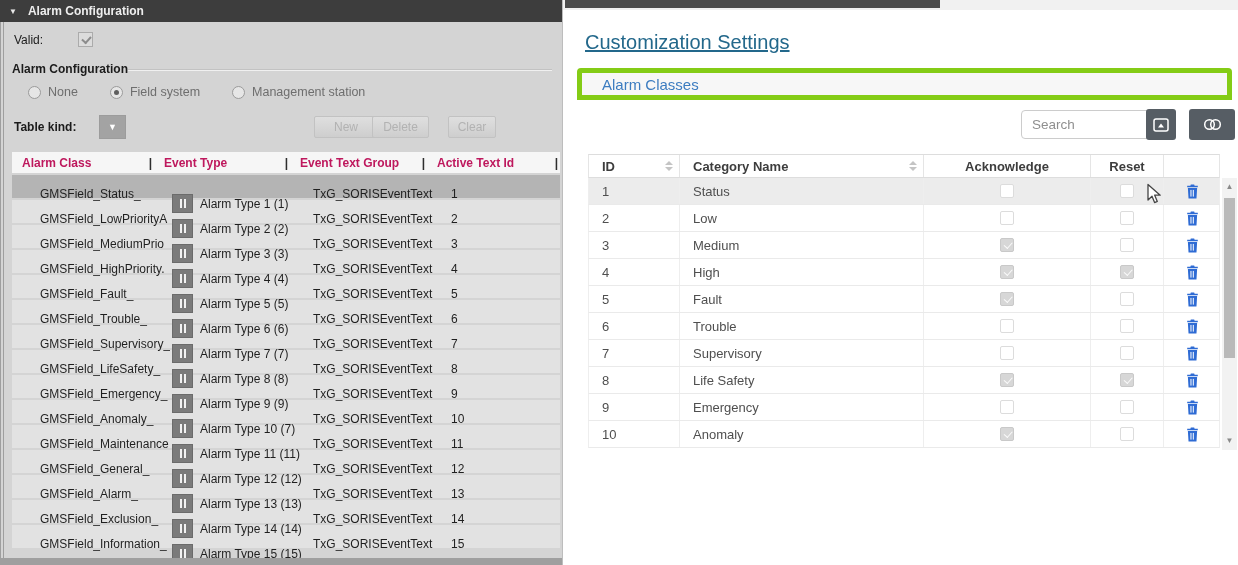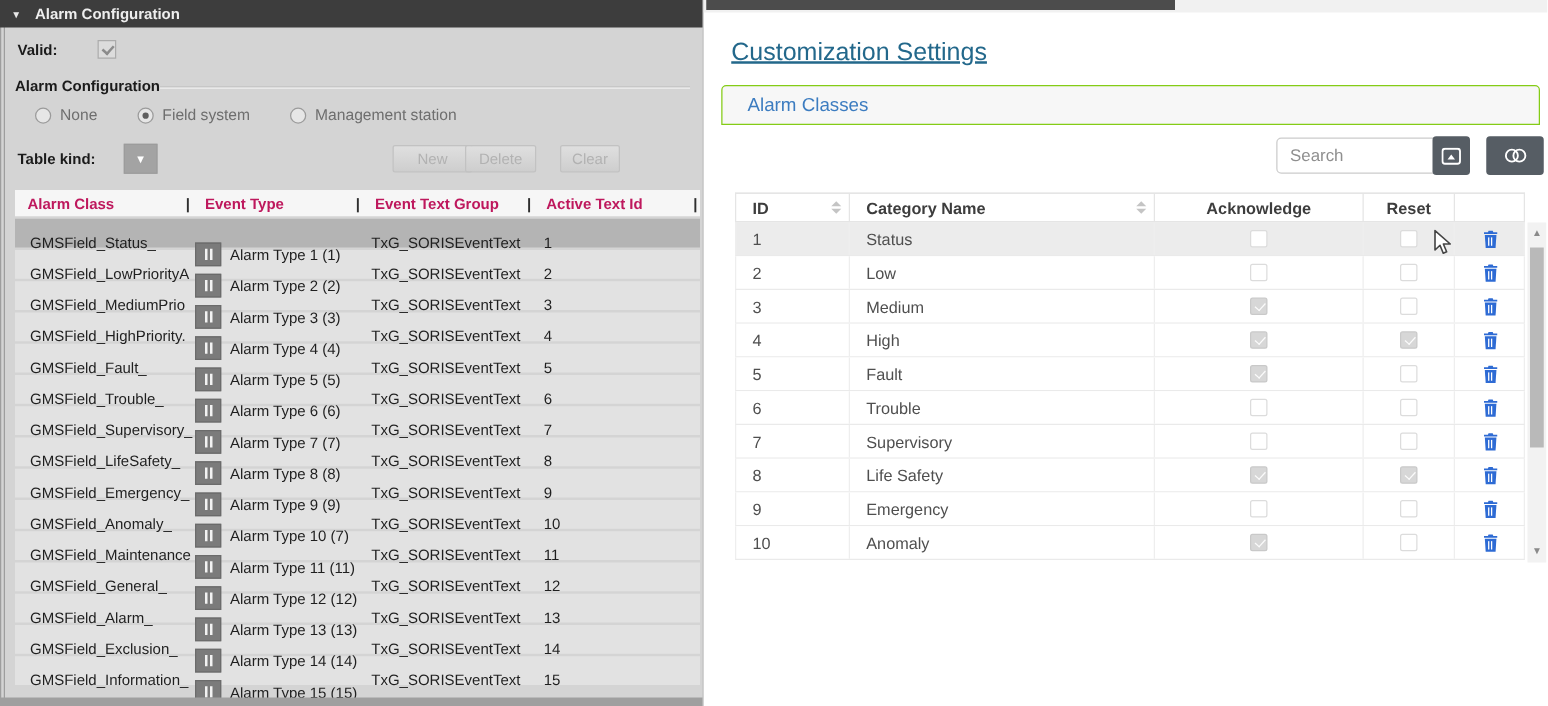--- a/index.html
+++ b/index.html
@@ -13,21 +13,21 @@
     position: absolute; left: 0; top: 0; width: 563px; height: 565px;
     background: #d4d4d4; border-left: 4px double #9e9e9e; border-right: 1px solid #bdbdbd;
   }
   .ltitle {
     position: absolute; top: 0; left: -4px; right: 0; height: 22px; background: #3d3d3d;
     color: #eeeeee; display: flex; align-items: center; gap: 11px; padding-left: 9px;
     font-size: 12px; font-weight: 600;
   }
   .tri { font-size: 8px; color: #e8e8e8; }
   .valid-row { position: absolute; top: 32px; left: 10px; display: flex; align-items: center; }
-  .valid-label { font-weight: 700; font-size: 12px; color: #1b1b1b; width: 64px; }
+  .valid-label { font-weight: 400; font-size: 12px; color: #1b1b1b; width: 64px; }
   .wchk {
     width: 15px; height: 15px; background: #dcdcdc; border: 1px solid #ababab; position: relative;
   }
   .wchk::after {
     content: ""; position: absolute; left: 3px; top: 2.5px; width: 7px; height: 4px;
     border-left: 2px solid #8c8c8c; border-bottom: 2px solid #8c8c8c; transform: rotate(-48deg);
   }
   .group-label { position: absolute; top: 62px; left: 8px; font-weight: 700; font-size: 12px; color: #1b1b1b; }
   .group-line {
     position: absolute; top: 69px; left: 124px; right: 10px; height: 2px;
@@ -68,42 +68,42 @@
     display: grid; grid-template-columns: 142px 136px 137px 1fr; height: 21px;
     background: #f6f6f6; margin-bottom: 2px;
   }
   .hc {
     position: relative; font-weight: 700; font-size: 12px; color: #be185d;
     padding-left: 10px; display: flex; align-items: center; white-space: nowrap; overflow: hidden;
   }
   .hc::after { content: "|"; position: absolute; right: 2px; font-weight: 700; color: #2e2e2e; }
   .lrow {
     display: grid; grid-template-columns: 142px 136px 137px 1fr; height: 23px;
-    background: #e2e2e2; margin-bottom: 2px; align-items: center; font-size: 12px; color: #1f1f1f;
+    background: #e2e2e2; margin-bottom: 2px; align-items: center; font-size: 12px; color: #1f1f1f; padding-left: 16px;
   }
   .lrow.selected { background: #b4b4b4; }
   .c-class { padding-left: 12px; white-space: nowrap; overflow: hidden; }
   .c-type { display: flex; align-items: center; gap: 7px; white-space: nowrap; margin-top: 19px; }
   .pause-btn {
     width: 21px; height: 19px; background: #7b7b7b; border: 1px solid #6b6b6b;
     display: inline-flex; align-items: center; justify-content: center; flex: 0 0 21px; margin-left: 2px;
   }
   .pbars { width: 2px; height: 9px; background: #f2f2f2; box-shadow: 4px 0 0 #f2f2f2; transform: translateX(-2px); }
   .c-etg { padding-left: 7px; white-space: nowrap; overflow: hidden; }
   .c-atid { padding-left: 8px; }
   .lbottom { position: absolute; left: -4px; right: 0; bottom: 0; height: 7px; background: #9f9f9f; }
 
   
   #right-panel { position: absolute; left: 563px; top: 0; width: 675px; height: 565px; background: #fff; }
   .top-band { position: absolute; left: 0; top: 0; right: 0; height: 10px; background: #f1f1f1; }
   .top-strip { position: absolute; left: 2px; top: 0; width: 375px; height: 8px; background: #4c4c4c; }
   .page-title { position: absolute; left: 22px; top: 31px; font-size: 20px; color: #23688b; text-decoration: underline; }
   .section-head {
     position: absolute; left: 14px; top: 68px; width: 655px; height: 32px; background: #f7f7f7;
-    border: 1px solid #84cc16; border-radius: 4px 4px 0 0; display: flex; align-items: center;
+    border: 5px solid #84cc16; border-radius: 4px 4px 0 0; display: flex; align-items: center;
   }
   .section-title { margin-left: 20px; font-size: 15px; color: #3c7cc0; }
   .search {
     position: absolute; left: 415px; top: 110px; width: 132px; height: 29px;
     border: 1px solid #ccc; border-radius: 4px; padding: 0 10px; font-size: 13.5px;
     color: #333; outline: none; font-family: inherit; background: #fff; margin-left: 43px;
   }
   .search::placeholder { color: #8f8f8f; }
   .tbtn {
     position: absolute; top: 109px; height: 31px; background: #565d64; border: none;

